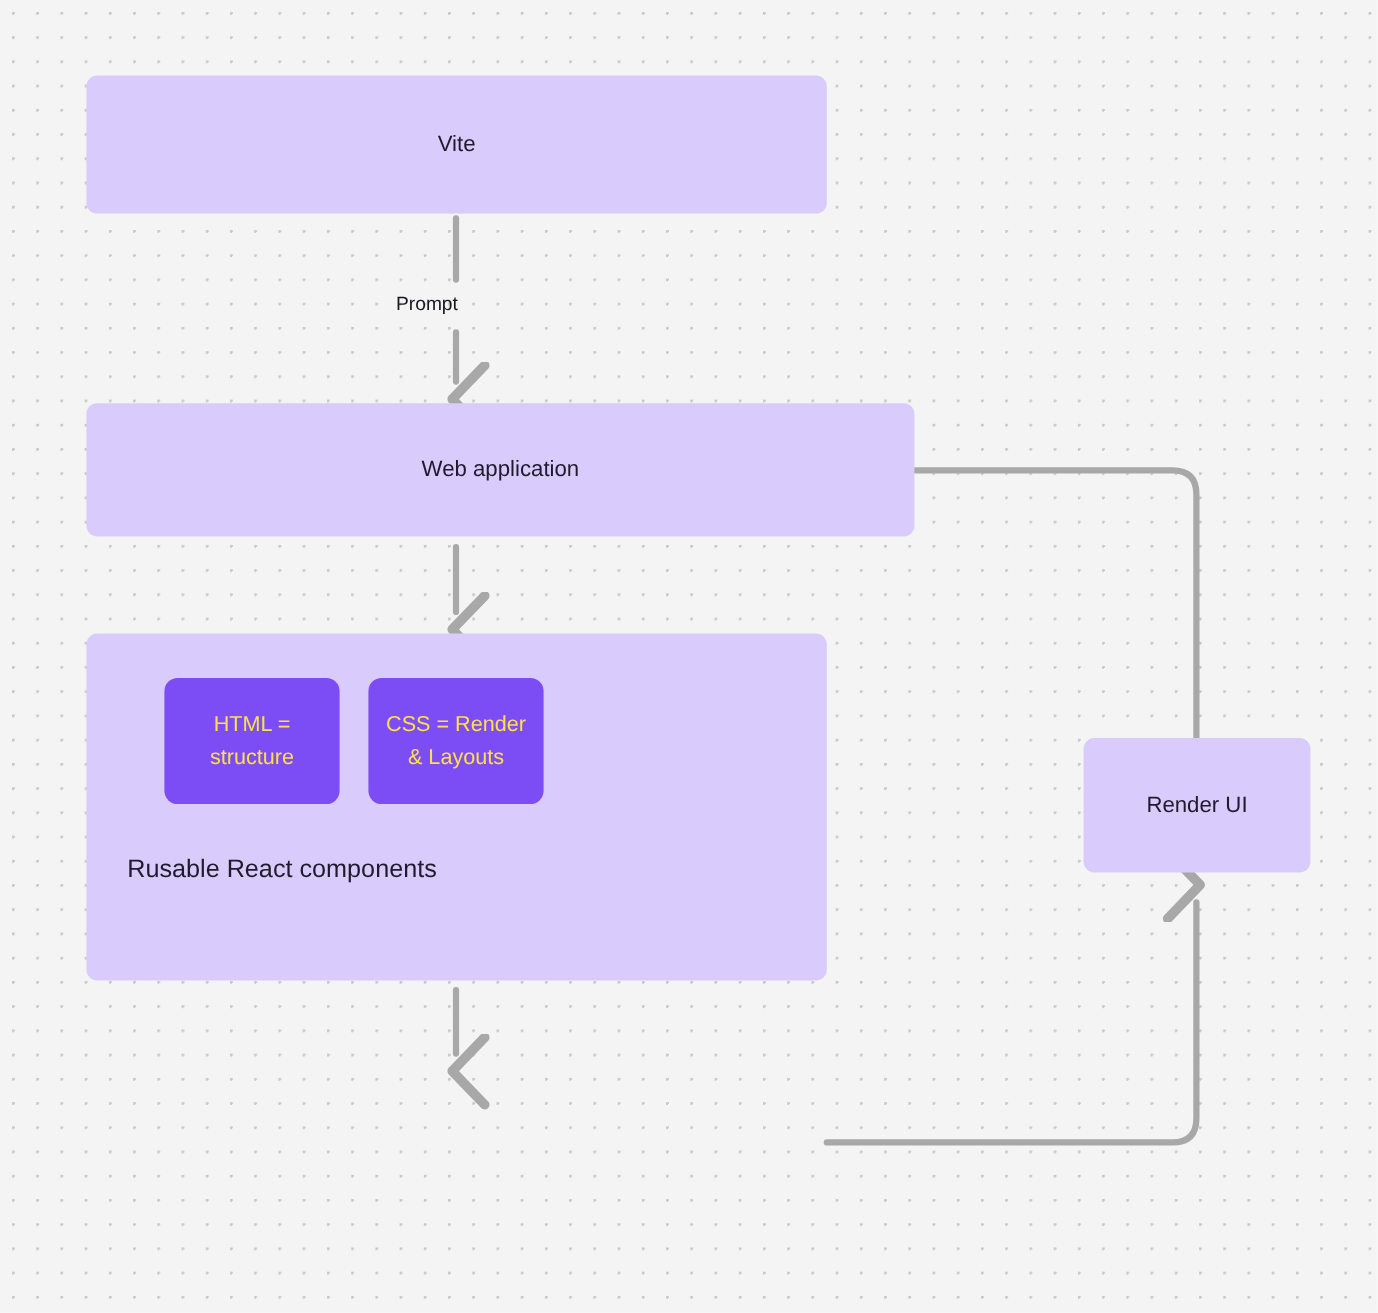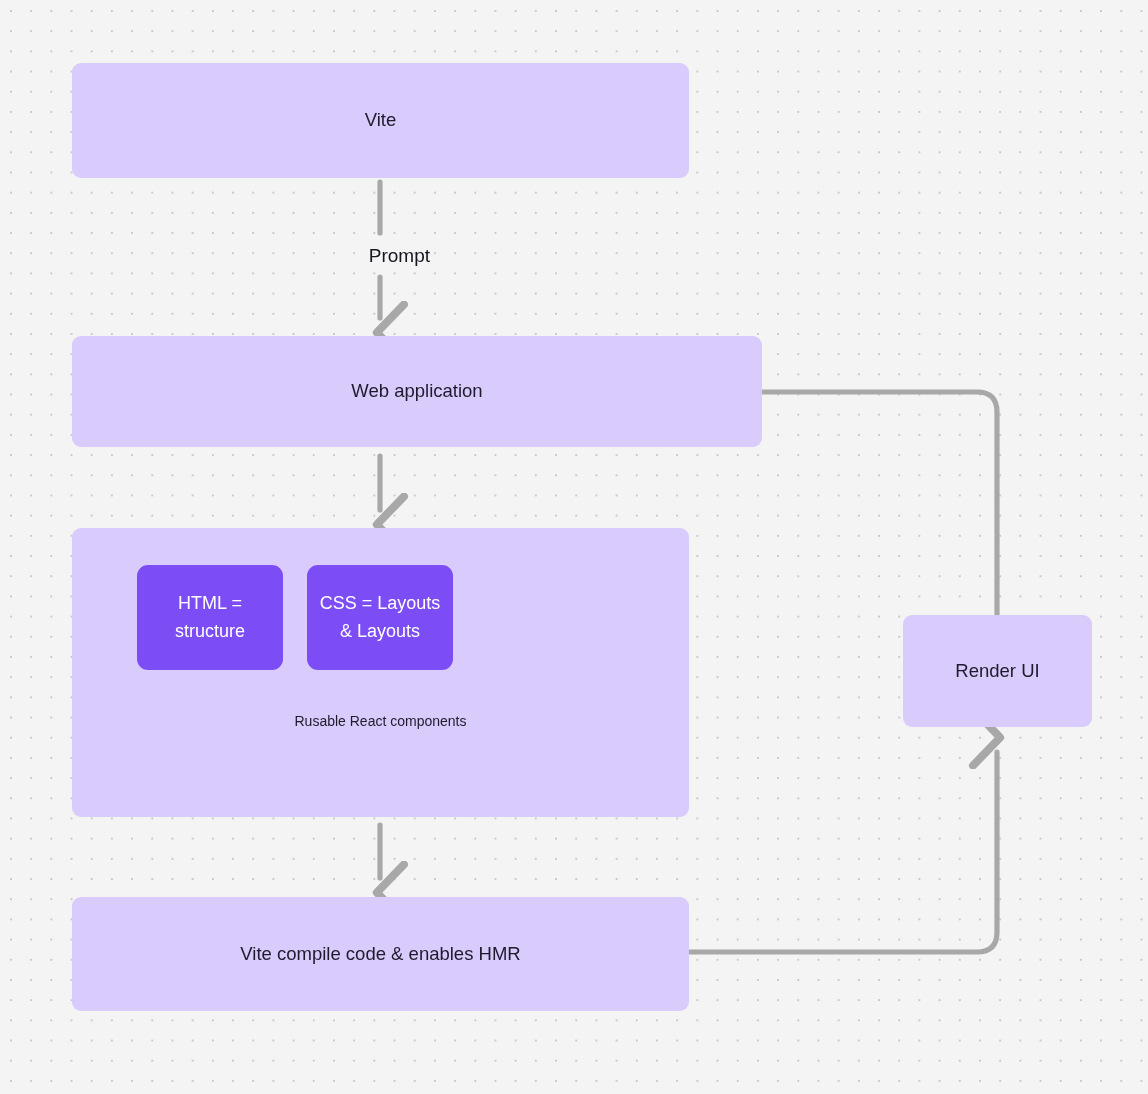--- a/index.html
+++ b/index.html
@@ -32,51 +32,51 @@
     text-align: center;
   }
   .node-outer {
     background: #d9cbfb;
     color: #1f1a2e;
     font-size: 18.5px;
     line-height: 1.35;
   }
   .node-inner {
     background: #7c4df4;
-    color: #ffffff;
+    color: #fde047;
     font-size: 18px;
     line-height: 1.55;
     border-radius: 11px;
   }
   #node-user        { left: 72px;  top: 63px;  width: 617px; height: 115px; }
   #node-webapp      { left: 72px;  top: 336px; width: 690px; height: 111px; }
   #node-components  { left: 72px;  top: 528px; width: 617px; height: 289px; }
   #node-vite        { left: 72px;  top: 897px; width: 617px; height: 114px; }
   #node-render      { left: 903px; top: 615px; width: 189px; height: 112px; }
 
   #node-html { left: 137px; top: 565px; width: 146px; height: 105px; }
   #node-css  { left: 307px; top: 565px; width: 146px; height: 105px; }
   #node-js   { left: 477px; top: 565px; width: 146px; height: 105px; }
 
   .group-caption {
     position: absolute;
     left: 72px;
     top: 713px;
     width: 617px;
-    text-align: center;
-    font-size: 14px;
+    font-size: 21px;
     color: #1f1a2e;
+    padding-left: 34px;
   }
 
   .edge-label {
     position: absolute;
-    font-size: 19px;
+    font-size: 16px;
     color: #17151f;
     background: transparent;
-    text-align: right;
+    text-align: left;
     white-space: nowrap;
   }
   #label-prompt {
     left: 330px;
     top: 245px;
     width: 100px;
   }
 
   svg.edges {
     position: absolute;
@@ -132,29 +132,26 @@
 
   <div class="node node-inner" id="node-html">
     <span>
       <span>HTML =</span><br>
       <span>structure</span>
     </span>
   </div>
 
   <div class="node node-inner" id="node-css">
     <span>
-      <span>CSS = Layouts</span><br>
+      <span>CSS = Render</span><br>
       <span>&amp; Layouts</span>
     </span>
   </div>
 
 
   <div class="group-caption">Rusable React components</div>
 
-  <div class="node node-outer" id="node-vite">
-    <span>Vite compile code &amp; enables HMR</span>
-  </div>
 
   <div class="node node-outer" id="node-render">
     <span>Render UI</span>
   </div>
 
 </div>
 
 </body></html>

